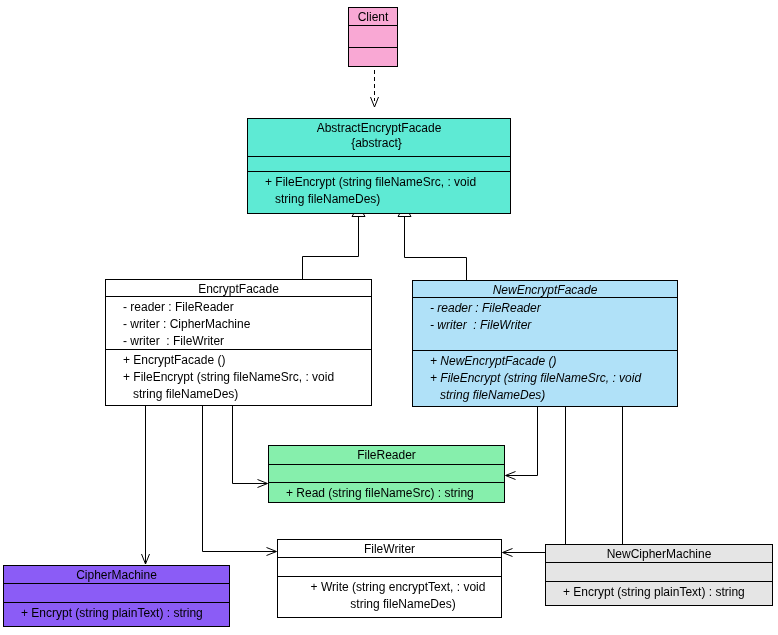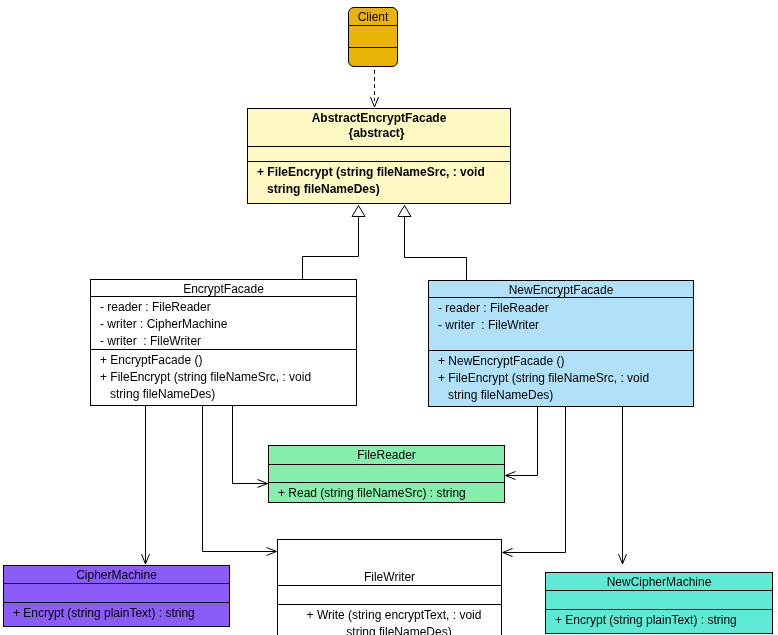--- a/index.html
+++ b/index.html
@@ -32,21 +32,21 @@
     line-height:15px;
   }
   .uml-compartment{
     border-top:1px solid #000000;
     overflow:hidden;
     padding-top:2px;
   }
   .member{
     white-space:pre;
     line-height:17px;
-    padding-left:9px;
+    padding-left:17px;
   }
 </style>
 </head>
 <body>
 
 <div id="canvas">
 
   <svg id="edges" width="778" height="635" viewBox="0 0 778 635">
 
     <g stroke="#000000" fill="none" stroke-width="1">
@@ -88,53 +88,53 @@
       <path d="M565.5 407 L565.5 552.5 L503 552.5"></path>
       <path d="M512.5 548.5 L502.5 552.5 L512.5 556.5"></path>
     </g>
 
     <g stroke="#000000" fill="none" stroke-width="1">
       <path d="M622.5 407 L622.5 564"></path>
       <path d="M618.5 554 L622.5 564 L626.5 554"></path>
     </g>
   </svg>
 
-  <div class="uml-class" style="left: 348px; top: 7px; width: 48px; background-color: #eab308; border-radius: 6px;">
+  <div class="uml-class" style="left: 348px; top: 7px; width: 48px; background-color: #f9a8d4;">
     <div class="uml-title" style="height:16px;">Client</div>
     <div class="uml-compartment" style="height:19px;"></div>
     <div class="uml-compartment" style="height:16px;"></div>
   </div>
 
-  <div class="uml-class" style="left: 247px; top: 108px; width: 262px; background-color: #fef9c3; font-weight: bold;">
+  <div class="uml-class" style="left: 247px; top: 118px; width: 262px; background-color: #5eead4;">
     <div style="height:37px;">
       <div class="uml-title">AbstractEncryptFacade</div>
       <div class="uml-stereotype">{abstract}</div>
     </div>
     <div class="uml-compartment" style="height:12px;"></div>
     <div class="uml-compartment" style="height:39px;">
       <div class="member">+ FileEncrypt (string fileNameSrc, : void</div>
       <div class="member">   string fileNameDes)</div>
     </div>
   </div>
 
-  <div class="uml-class" style="left: 90px; top: 279px; width: 265px; background-color: rgb(255, 255, 255);">
+  <div class="uml-class" style="left: 105px; top: 279px; width: 265px; background-color: rgb(255, 255, 255);">
     <div class="uml-title" style="height:15px;">EncryptFacade</div>
     <div class="uml-compartment" style="height:50px;">
       <div class="member">- reader : FileReader</div>
       <div class="member">- writer : CipherMachine</div>
       <div class="member">- writer  : FileWriter</div>
     </div>
     <div class="uml-compartment" style="height:53px;">
       <div class="member">+ EncryptFacade ()</div>
       <div class="member">+ FileEncrypt (string fileNameSrc, : void</div>
       <div class="member">   string fileNameDes)</div>
     </div>
   </div>
 
-  <div class="uml-class" style="left: 428px; top: 280px; width: 264px; background-color: rgb(176, 225, 248);">
+  <div class="uml-class" style="left: 412px; top: 280px; width: 264px; background-color: rgb(176, 225, 248); font-style: italic;">
     <div class="uml-title" style="height:15px;">NewEncryptFacade</div>
     <div class="uml-compartment" style="height:50px;">
       <div class="member">- reader : FileReader</div>
       <div class="member">- writer  : FileWriter</div>
     </div>
     <div class="uml-compartment" style="height:53px;">
       <div class="member">+ NewEncryptFacade ()</div>
       <div class="member">+ FileEncrypt (string fileNameSrc, : void</div>
       <div class="member">   string fileNameDes)</div>
     </div>
@@ -142,37 +142,37 @@
 
   <div class="uml-class" style="left: 268px; top: 445px; width: 235px; background-color: #86efac;">
     <div class="uml-title" style="height:17px;">FileReader</div>
     <div class="uml-compartment" style="height:15px;"></div>
     <div class="uml-compartment" style="height:17px;">
       <div class="member">+ Read (string fileNameSrc) : string</div>
     </div>
   </div>
 
   <div class="uml-class" style="left: 277px; top: 539px; width: 223px; background-color: rgb(255, 255, 255);">
-    <div class="uml-title" style="height:16px;margin-top:28px;">FileWriter</div>
+    <div class="uml-title" style="height:16px;">FileWriter</div>
     <div class="uml-compartment" style="height:16px;"></div>
     <div class="uml-compartment" style="height:38px;text-align:center;">
       <div class="member">+ Write (string encryptText, : void</div>
       <div class="member">   string fileNameDes)</div>
     </div>
   </div>
 
   <div class="uml-class" style="left: 3px; top: 565px; width: 225px; background-color: #8b5cf6;">
     <div class="uml-title" style="height:16px;">CipherMachine</div>
     <div class="uml-compartment" style="height:16px;"></div>
     <div class="uml-compartment" style="height:21px;">
       <div class="member">+ Encrypt (string plainText) : string</div>
     </div>
   </div>
 
-  <div class="uml-class" style="left: 545px; top: 572px; width: 226px; background-color: #5eead4;">
+  <div class="uml-class" style="left: 545px; top: 544px; width: 226px; background-color: #e5e5e5;">
     <div class="uml-title" style="height:16px;">NewCipherMachine</div>
     <div class="uml-compartment" style="height:16px;"></div>
     <div class="uml-compartment" style="height:21px;">
       <div class="member">+ Encrypt (string plainText) : string</div>
     </div>
   </div>
 
 </div>
 
 </body></html>

